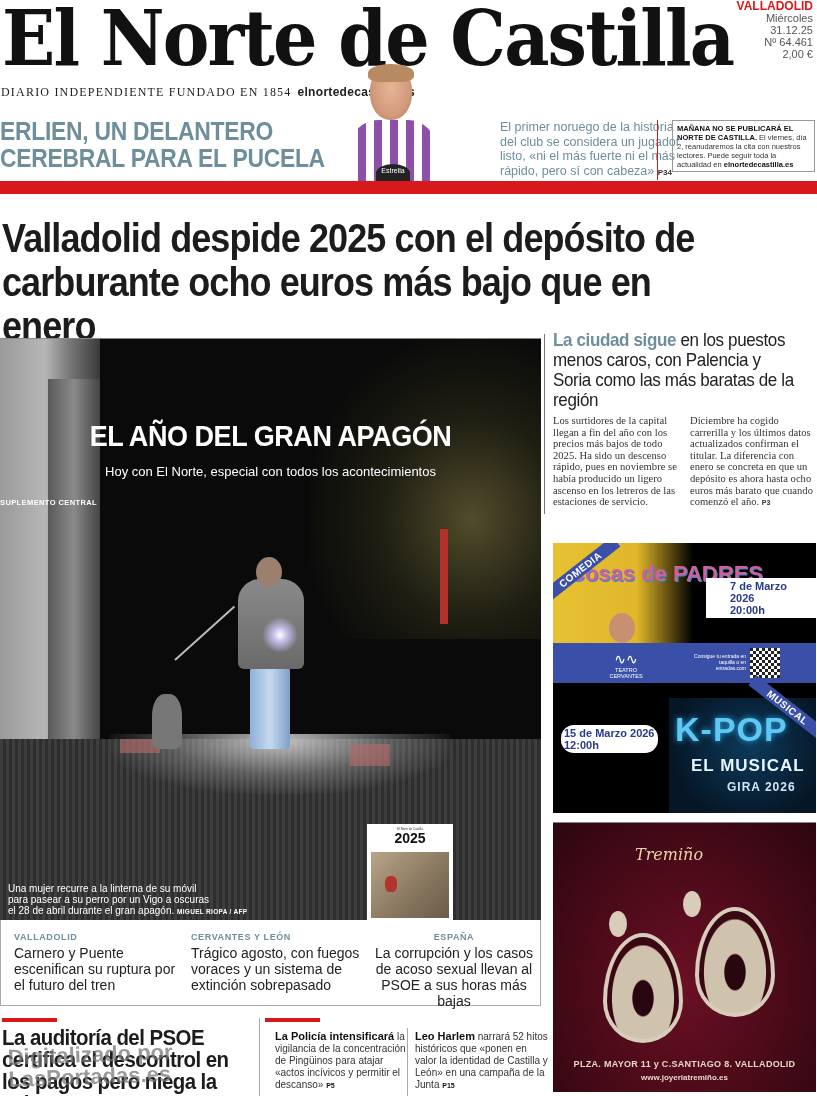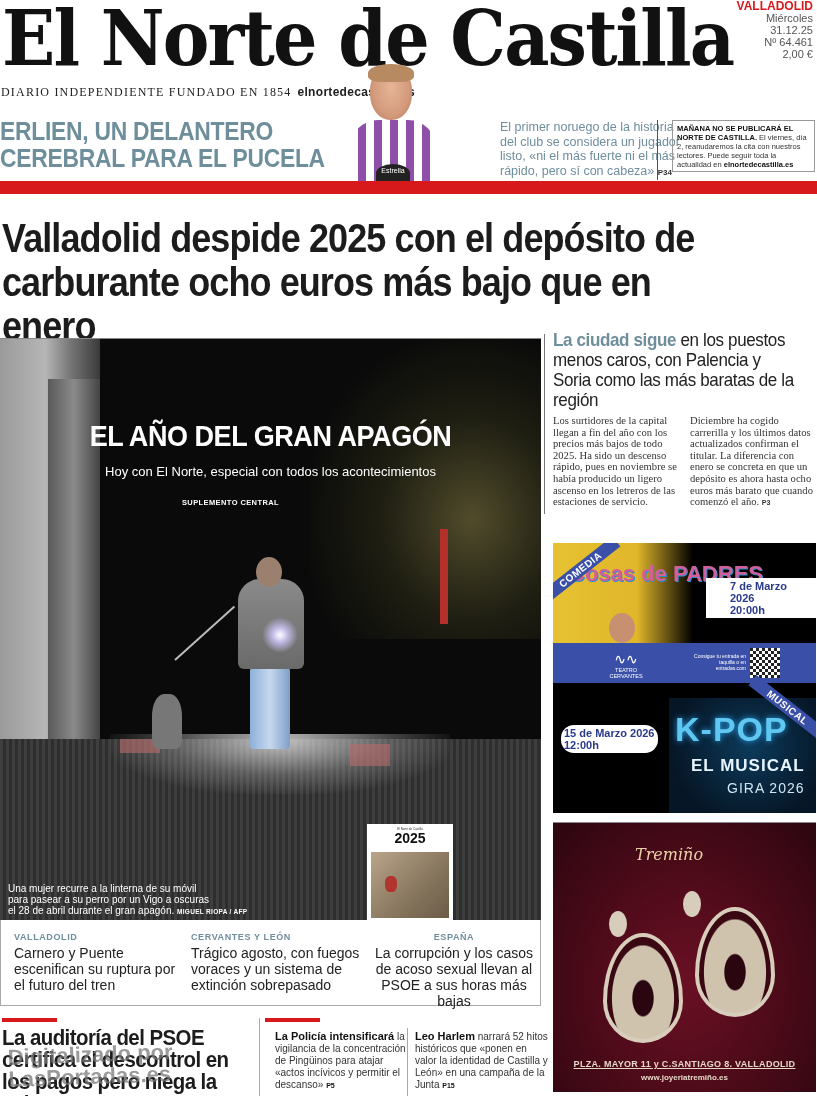--- a/index.html
+++ b/index.html
@@ -46,21 +46,21 @@
   .hero .redpost { position: absolute; left: 440px; top: 190px; width: 8px; height: 95px; background: #b4302a; }
   .hero .woman-body { position: absolute; left: 238px; top: 240px; width: 66px; height: 90px; background: linear-gradient(#8a8a8a, #6a6a6a); border-radius: 22px 22px 6px 6px; }
   .hero .woman-head { position: absolute; left: 256px; top: 218px; width: 26px; height: 30px; background: #9b8070; border-radius: 50%; }
   .hero .woman-legs { position: absolute; left: 250px; top: 328px; width: 40px; height: 82px; background: linear-gradient(90deg, #8fb0d8, #c6d8ee, #7f9ec8); border-radius: 4px; }
   .hero .torch { position: absolute; left: 262px; top: 278px; width: 36px; height: 36px; border-radius: 50%; background: radial-gradient(circle, #fff 0%, rgba(210,200,255,.8) 30%, rgba(0,0,0,0) 70%); }
   .hero .dog { position: absolute; left: 152px; top: 355px; width: 30px; height: 55px; background: #777; border-radius: 40% 40% 20% 20%; }
   .hero .leash { position: absolute; left: 175px; top: 320px; width: 80px; height: 2px; background: #bbb; transform: rotate(-42deg); transform-origin: left center; }
 
   .hero-title { position: absolute; left: 0; width: 541px; top: 80px; text-align: center; color: #fff; font-size: 30px; font-weight: bold; letter-spacing: -0.5px; transform: scaleX(0.9); }
   .hero-sub { position: absolute; left: 0; width: 541px; top: 125px; text-align: center; color: #fff; font-size: 13px; line-height: 15px; }
-  .hero-kicker { position: absolute; left: 0; width: 461px; top: 159px; text-align: center; color: #fff; font-size: 7.5px; font-weight: bold; letter-spacing: 0.4px; }
+  .hero-kicker { position: absolute; left: 0; width: 461px; top: 159px; text-align: left; color: #fff; font-size: 7.5px; font-weight: bold; letter-spacing: 0.4px; }
   .hero-caption { position: absolute; left: 8px; top: 544px; color: #fff; font-size: 10px; line-height: 11px; }
   .hero-caption .credit { font-size: 6.5px; font-weight: bold; letter-spacing: 0.3px; }
   .supplement { position: absolute; left: 367px; top: 485px; width: 86px; height: 97px; background: #fff; padding: 3px; }
   .supplement .st { font-size: 3px; text-align: center; color: #333; }
   .supplement .yr { font-size: 14px; font-weight: bold; text-align: center; color: #111; line-height: 14px; }
   .supplement .ph { position: absolute; left: 4px; top: 28px; width: 78px; height: 66px; background: linear-gradient(135deg,#b9a58a,#8e7d64 50%,#6b5a46); }
   .supplement .ph .red { position: absolute; left: 14px; top: 24px; width: 12px; height: 16px; background: #b2342f; border-radius: 40%; }
 
   
   .sections { position: absolute; left: 0; top: 920px; width: 541px; height: 86px; border: 1px solid #aaa; border-top: none; }
@@ -98,31 +98,31 @@
   .ad1 .date1 { left: 153px; top: 35px; padding-left: 24px; }
   .ad1 .date2 { left: 8px; top: 182px; border-radius: 13px; }
   .ad1 .band { position: absolute; left: 0; top: 100px; width: 263px; height: 40px; background: #3a4fa8; }
   .ad1 .band .teatro { position: absolute; left: 48px; top: 8px; color: #fff; font-size: 5.5px; text-align: center; width: 50px; }
   .ad1 .band .teatro .logo-mark { font-size: 14px; line-height: 16px; }
   .ad1 .band .buy { position: absolute; left: 138px; top: 10px; width: 55px; color: #fff; font-size: 5px; line-height: 6px; text-align: right; }
   .ad1 .band .qr { position: absolute; left: 197px; top: 5px; width: 30px; height: 30px; background: repeating-conic-gradient(#fff 0 25%, #222 0 50%) 0 0/6px 6px; }
   .ad1 .kpop { position: absolute; left: 116px; top: 155px; width: 161px; height: 125px; background: radial-gradient(ellipse at 50% 40%, #0c3a5a 0%, #061626 70%); text-align: center; }
   .ad1 .kpop .k1 { position: absolute; left: 6px; top: 12px; font-size: 34px; font-weight: bold; color: #5fc7f0; letter-spacing: 1px; text-shadow: 0 0 6px #2aa0e8; }
   .ad1 .kpop .k2 { position: absolute; left: 22px; top: 58px; font-size: 17px; font-weight: bold; color: #e8f4ff; letter-spacing: 1px; }
-  .ad1 .kpop .k3 { position: absolute; left: 58px; top: 82px; font-size: 14px; font-weight: normal; color: #cfe6f5; letter-spacing: 1px; }
+  .ad1 .kpop .k3 { position: absolute; left: 58px; top: 82px; font-size: 12px; font-weight: bold; color: #cfe6f5; letter-spacing: 1px; }
 
   .ad2 { position: absolute; left: 553px; top: 822px; width: 263px; height: 270px; overflow: hidden; background: radial-gradient(ellipse at 50% 60%, #6a1024 0%, #4a0a18 55%, #2c0610 100%); border-top: 1px solid #888; }
   .ad2 .brand { position: absolute; left: 82px; top: 22px; font-family: "DejaVu Serif", serif; font-style: italic; font-size: 16px; color: #e8d2a8; }
   .ad2 .ear { position: absolute; border: 4px solid #d8cdbb; border-radius: 50% 50% 50% 50% / 62% 62% 38% 38%; }
   .ad2 .ear.e1 { left: 50px; top: 110px; width: 80px; height: 110px; background: radial-gradient(ellipse at 50% 60%, #2a0610 0 20%, #cfc3ae 22% 60%, #3a0812 62%); }
   .ad2 .ear.e2 { left: 142px; top: 84px; width: 80px; height: 110px; background: radial-gradient(ellipse at 50% 60%, #2a0610 0 20%, #cfc3ae 22% 60%, #3a0812 62%); }
   .ad2 .drop { position: absolute; width: 18px; height: 26px; border-radius: 50%; background: #d8cdbb; }
   .ad2 .drop.d1 { left: 56px; top: 88px; }
   .ad2 .drop.d2 { left: 130px; top: 68px; }
-  .ad2 .addr { position: absolute; left: 0; width: 263px; top: 236px; text-align: center; color: #e6d8c6; font-size: 9px; font-weight: bold; letter-spacing: 0.3px; text-decoration: underline; }
+  .ad2 .addr { position: absolute; left: 0; width: 263px; top: 236px; text-align: center; color: #e6d8c6; font-size: 9px; font-weight: bold; letter-spacing: 0.3px; }
   .ad2 .web { position: absolute; left: 0; width: 263px; top: 250px; text-align: center; color: #e6d8c6; font-size: 8px; font-weight: bold; }
 </style>
 </head>
 <body>
 
 <header class="masthead">
   <div class="logo">El Norte de Castilla</div>
   <div class="tagline">
     <span>DIARIO INDEPENDIENTE FUNDADO EN 1854</span><b>elnortedecastilla.es</b>
   </div>

